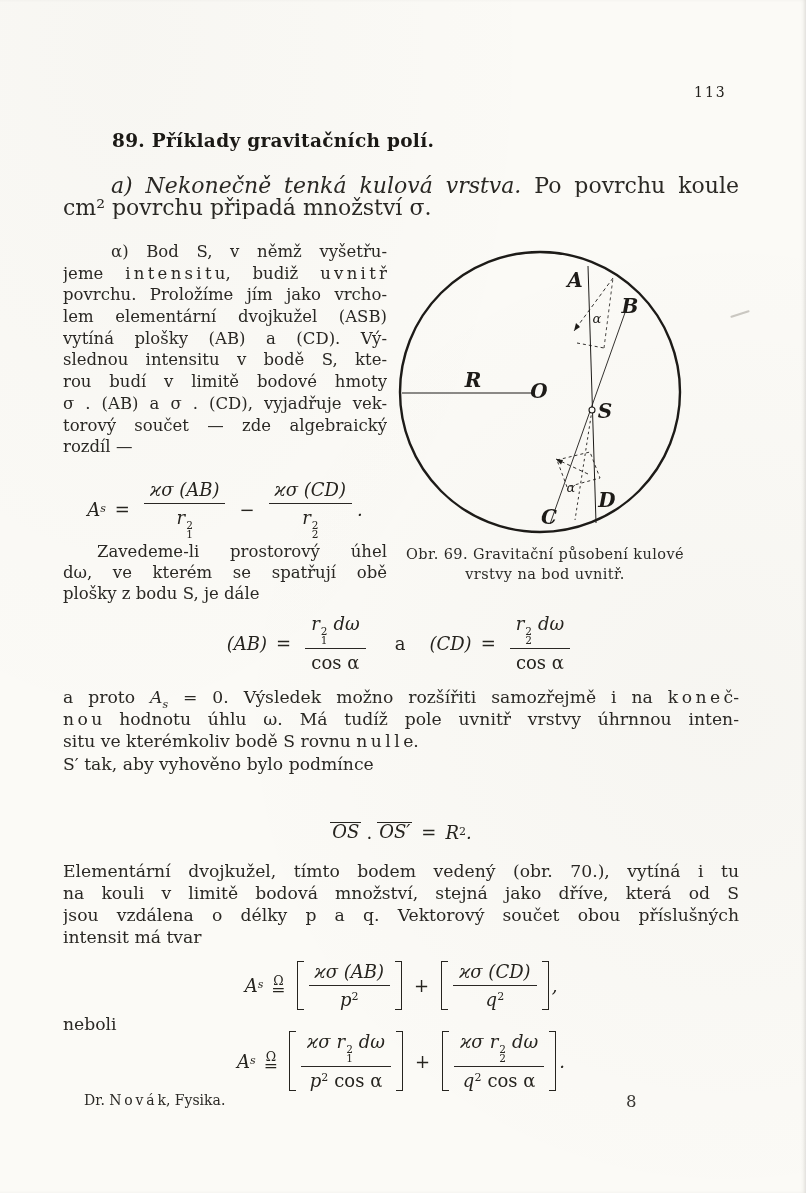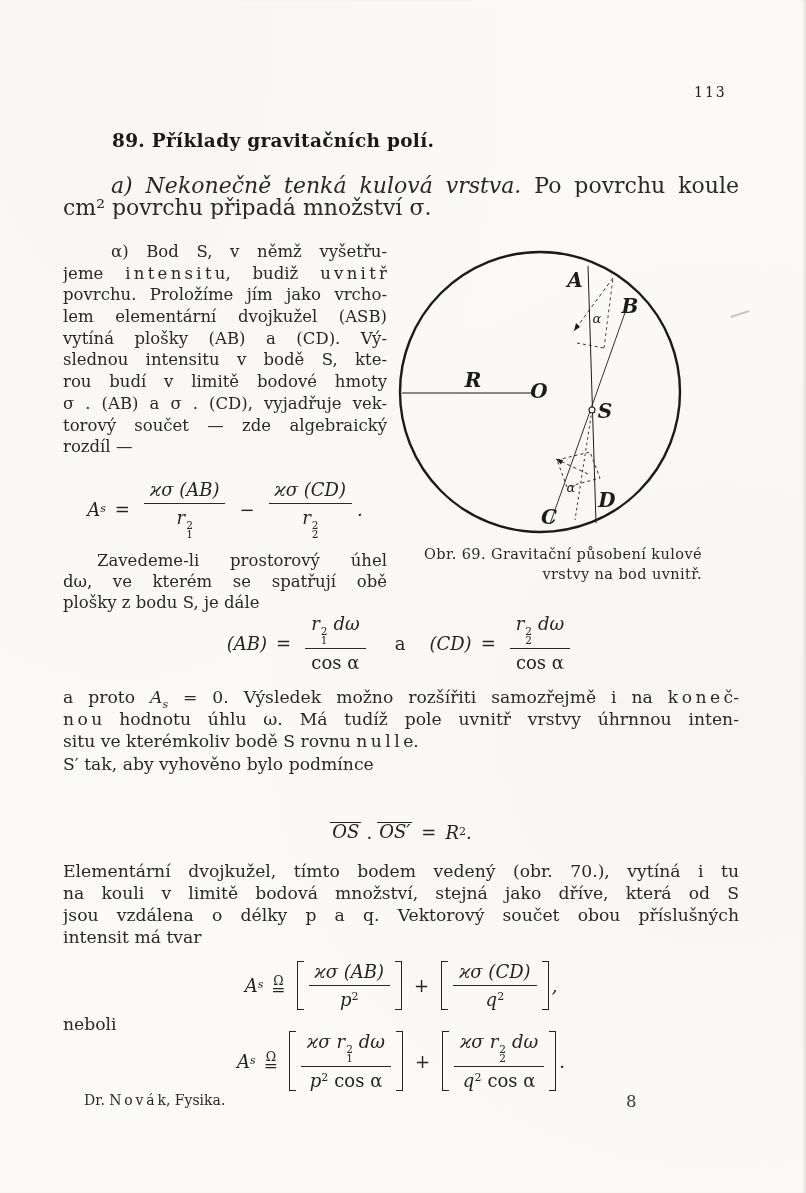--- a/index.html
+++ b/index.html
@@ -11,21 +11,21 @@
       #fbfaf6;
     font-family:"DejaVu Serif","Liberation Serif",serif;
     color:#2a2824;overflow:hidden;
     box-shadow:inset -3px 0 4px -2px rgba(60,55,48,0.18);
   }
   #page *{box-sizing:border-box;}
   .abs{position:absolute;}
   .bline{line-height:22px;height:22px;overflow:hidden;text-align:justify;text-align-last:justify;}
   .bline.noj{text-align:left;text-align-last:left;}
   .ind{padding-left:48px;}
-  .ind34{padding-left:34px;margin-top:9px;}
+  .ind34{padding-left:34px;}
   #pageno{top:84px;left:694px;font-size:14px;letter-spacing:2px;color:#23211d;}
   #heading{top:130px;left:112px;font-size:18.5px;font-weight:bold;color:#1b1915;letter-spacing:0.3px;}
   #para-a{top:175px;left:63px;width:676px;font-size:22px;}
   #col{top:241px;left:63px;width:324px;font-size:16.5px;}
   #col .bline{line-height:21.7px;height:21.7px;}
   #after-f1{top:541px;left:63px;width:324px;font-size:16.5px;}
   #after-f1 .bline{line-height:21px;height:21px;}
   em,i{font-style:italic;}
   
   .frow{display:flex;align-items:center;justify-content:center;font-size:18px;font-style:italic;color:#26241f;}
@@ -53,21 +53,21 @@
   #f3 .dot{margin:0 5px;font-style:normal;}
   #f4{top:954px;left:63px;width:676px;height:62px;}
   #f5{top:1029px;left:63px;width:676px;height:64px;}
   #p3{top:686px;left:63px;width:676px;font-size:17.2px;}
   #pbeta{top:753px;left:63px;width:676px;font-size:17.2px;}
   #pbeta .bline{line-height:23px;height:23px;}
   #p4{top:860px;left:63px;width:676px;font-size:17.2px;}
   #neboli{top:1014px;left:63px;font-size:17.2px;}
   
   #fig{left:394px;top:247px;width:292px;height:292px;}
-  #caption{top:545px;left:388px;width:314px;text-align:right;font-size:14.5px;line-height:19.5px;letter-spacing:0.4px;color:#2b2a26;}
+  #caption{top:545px;left:388px;width:314px;text-align:center;font-size:14.5px;line-height:19.5px;letter-spacing:0.4px;color:#2b2a26;}
   #footl{top:1092px;left:84px;font-size:14px;color:#2a2824;}
   #footr{top:1092px;left:626px;font-size:16.5px;color:#3a3834;}
   .smudge{top:313px;left:730px;width:20px;height:2px;background:#9a968e;opacity:.5;transform:rotate(-18deg);border-radius:2px;}
   svg text{font-family:"DejaVu Serif","Liberation Serif",serif;fill:#1d1b18;}
   .flab{font-size:20px;font-weight:bold;font-style:italic;}
   .alab{font-size:13px;font-style:italic;}
 </style>
 </head>
 <body>
 

